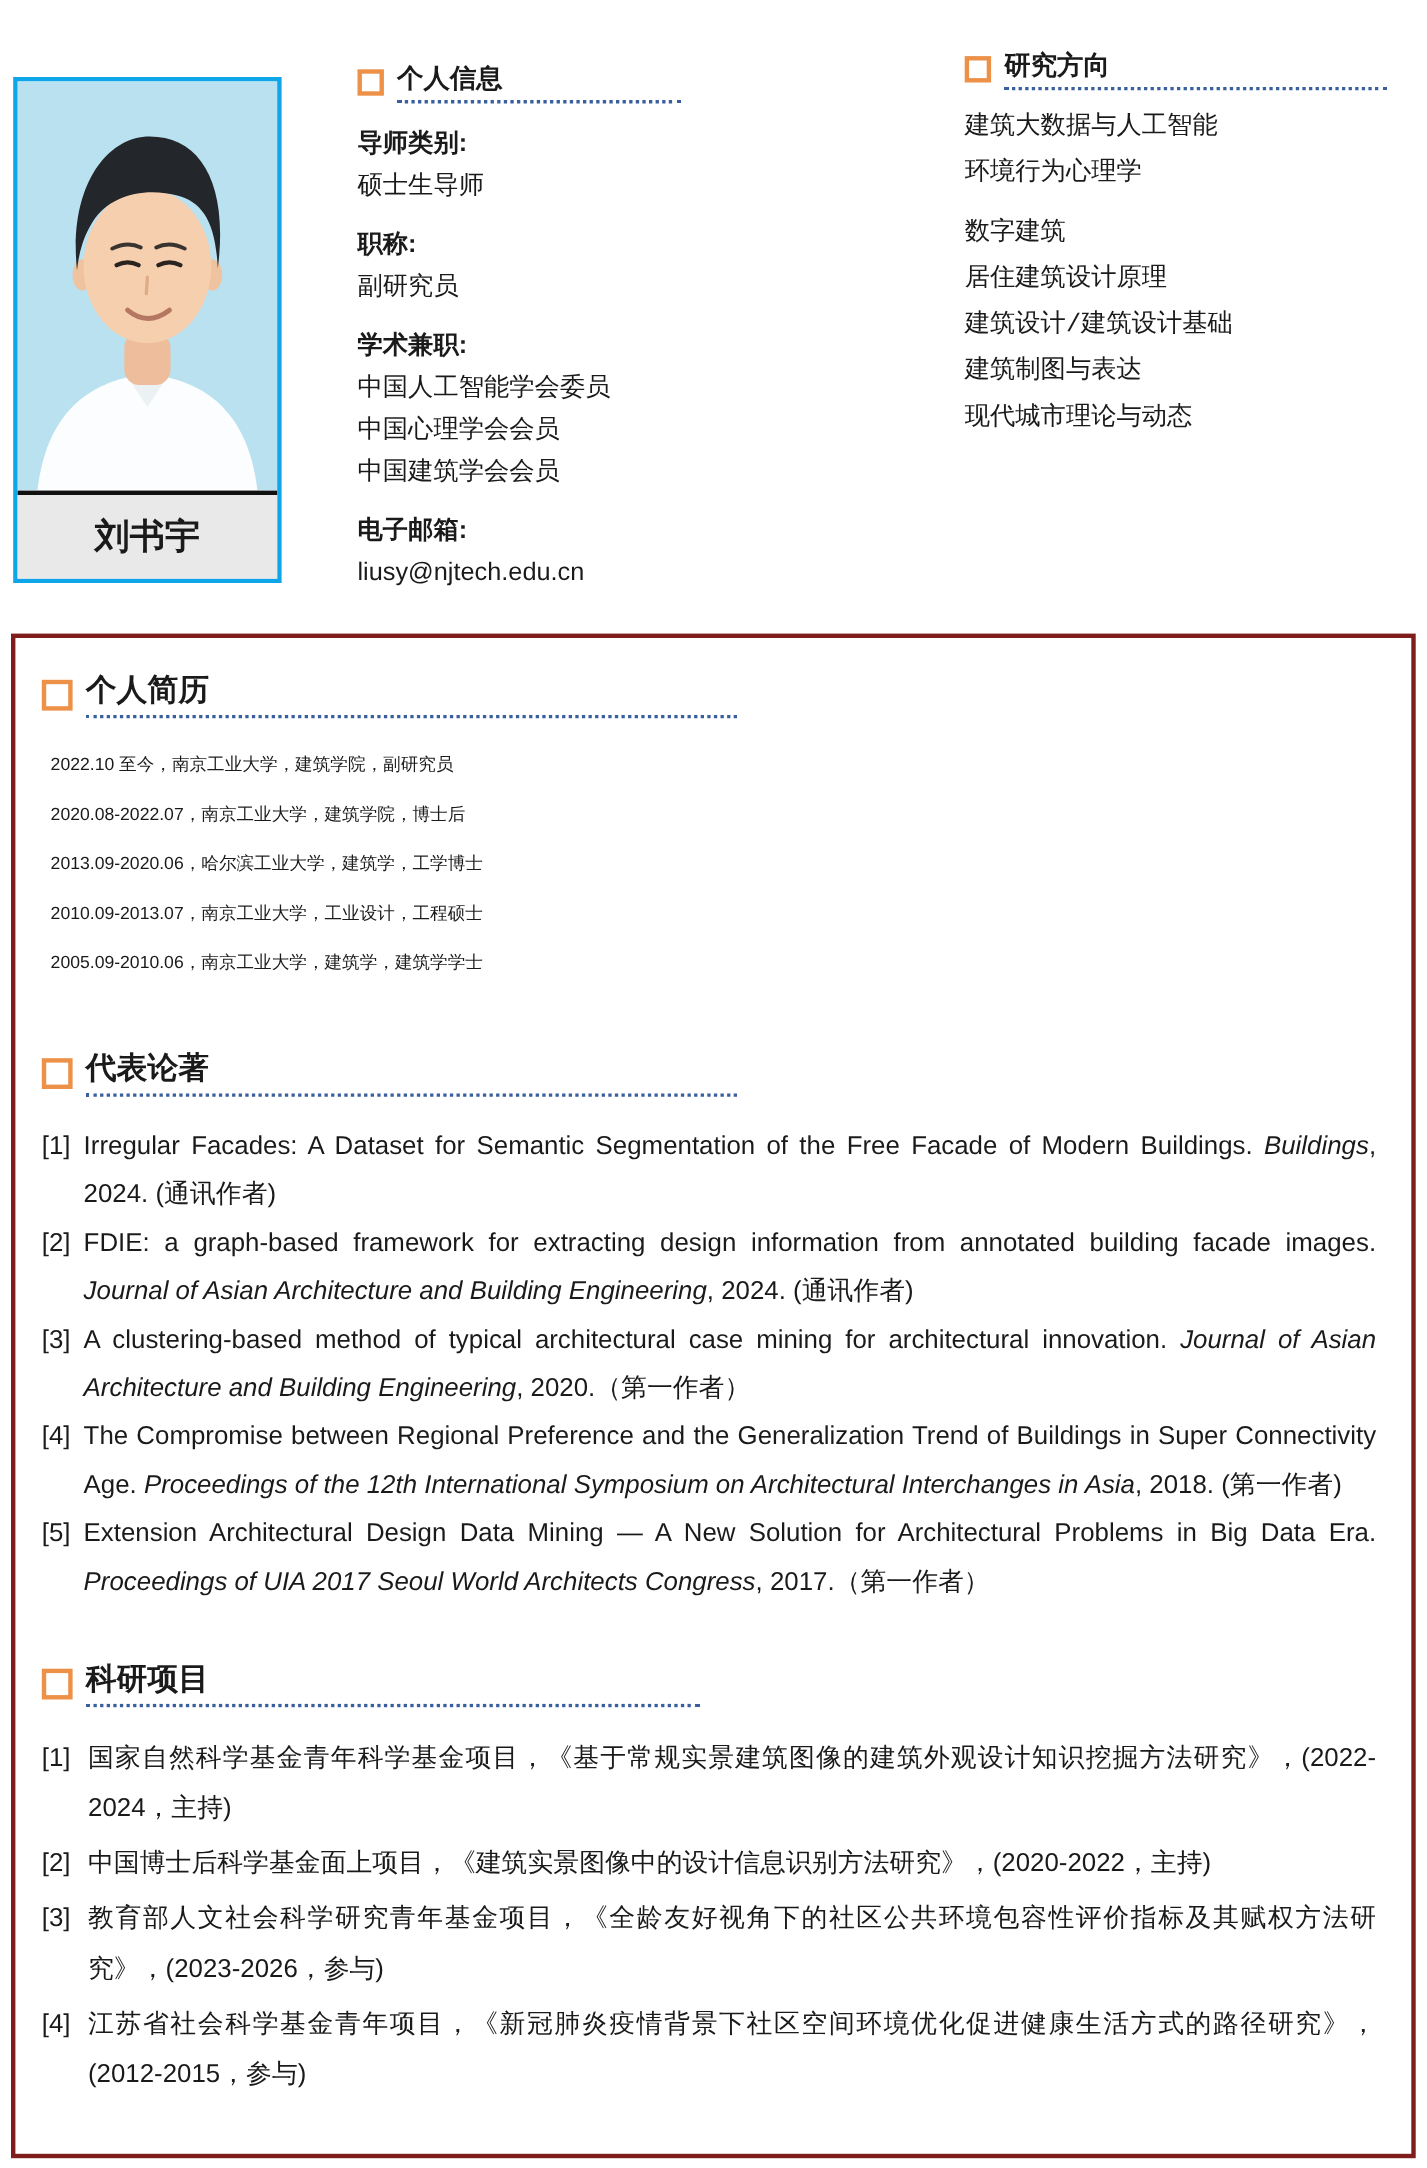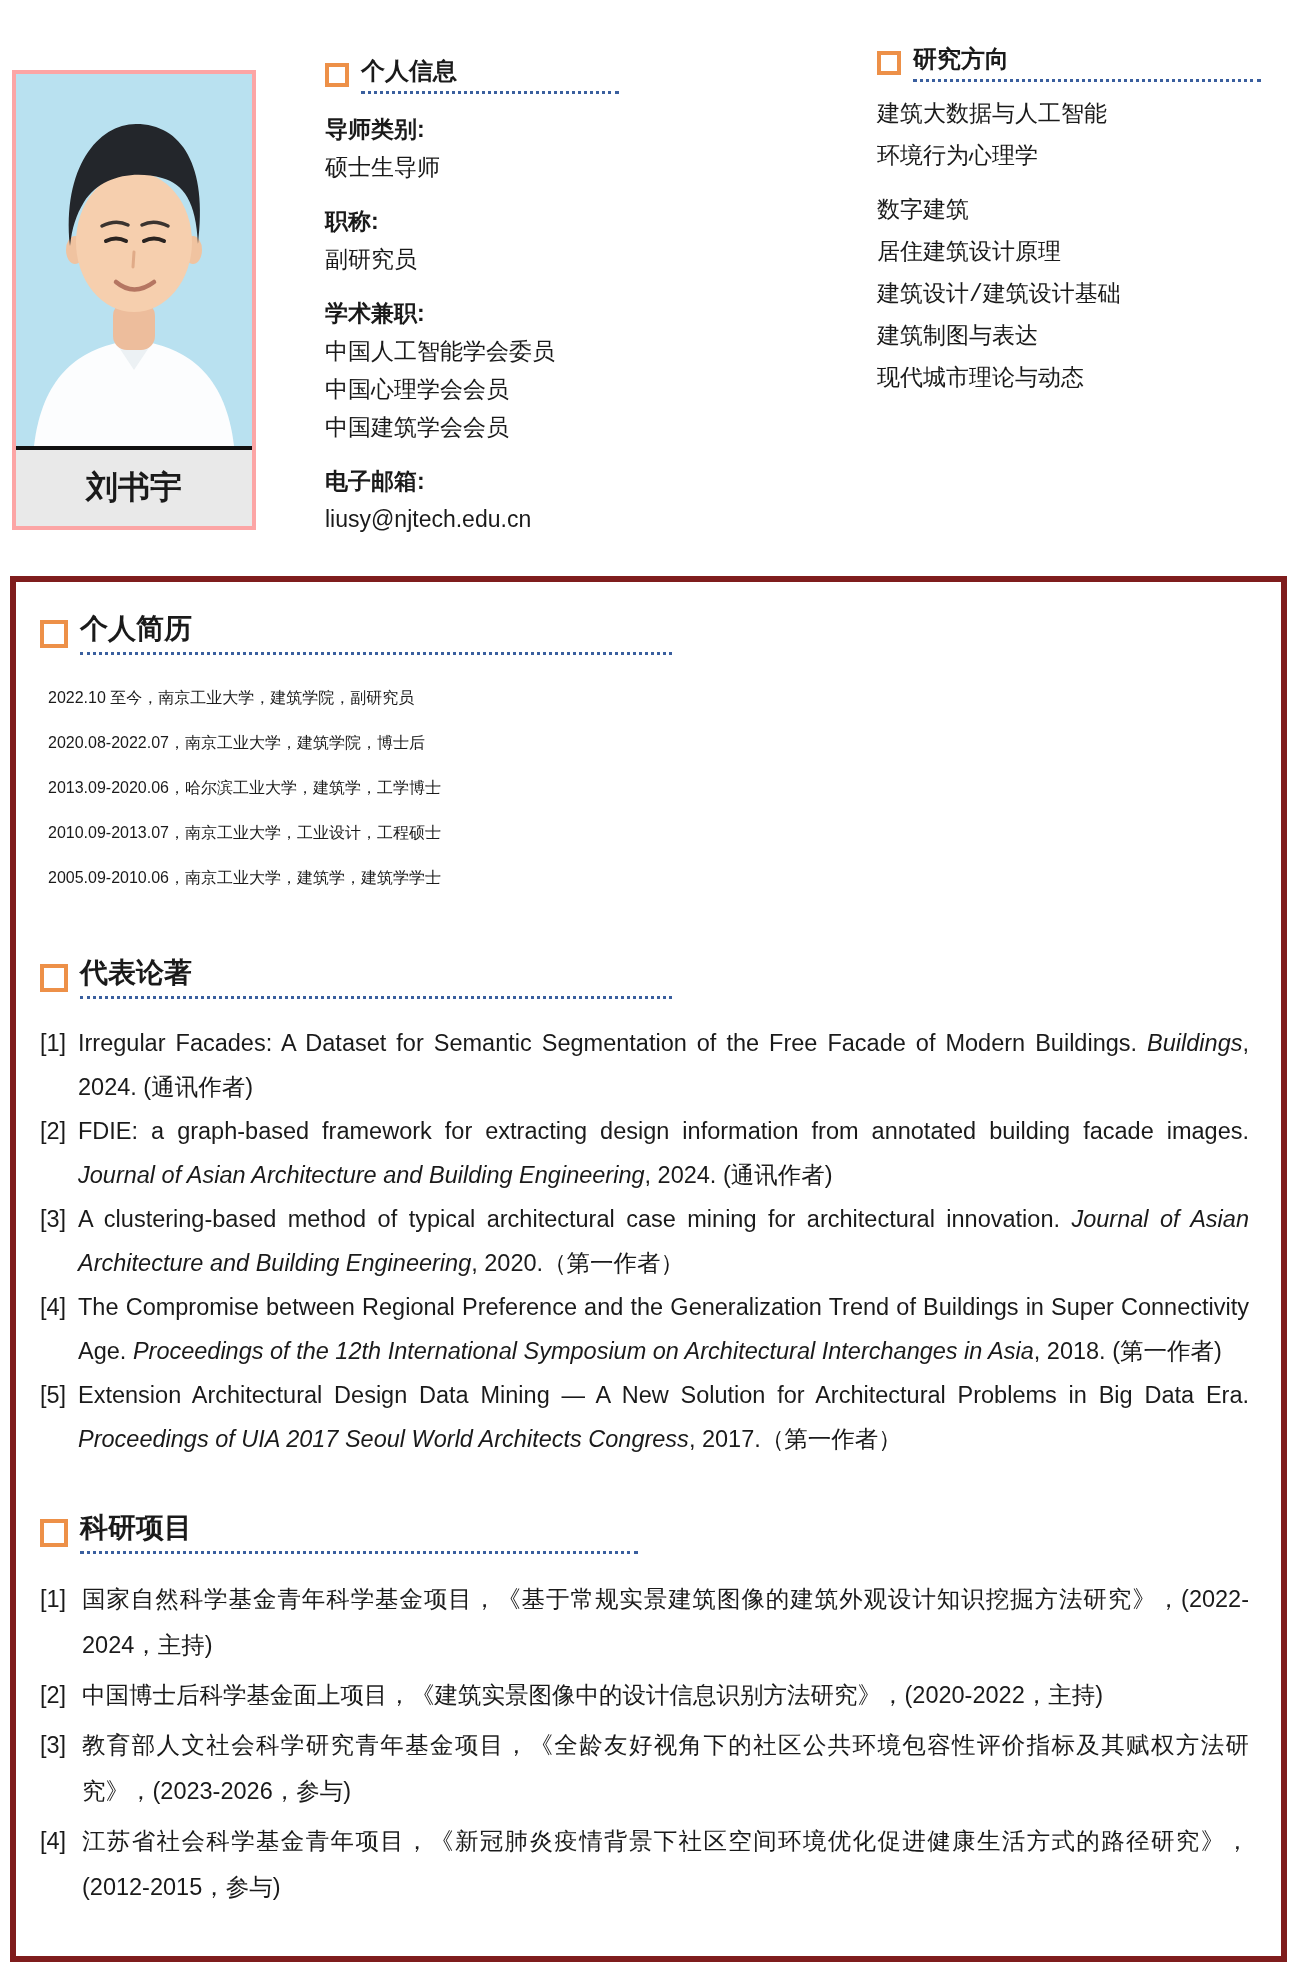--- a/index.html
+++ b/index.html
@@ -15,39 +15,39 @@
   .small .sec-title { font-size:24px;text-align:center; }
   .big .sq { width:20px; height:20px; }
   .big .sec-title { font-size:28px; }
   .w255 { width:258px; }
   .w345 { width:348px; }
   .w590 { width:592px; }
   .w557 { width:558px; }
 
   
   .photo-box { position:absolute; left:12px; top:70px; width:244px; height:460px;
-    border:4px solid #fca5a5; box-sizing:border-box; display:flex; flex-direction:column; }
+    border:4px solid #0ea5e9; box-sizing:border-box; display:flex; flex-direction:column; }
   .photo { flex:1 1 auto; overflow:hidden; }
   .photo svg { display:block; width:100%; height:100%; }
   .name-band { height:76px; flex:none; background:#E9E9E9; border-top:4px solid #111;
     display:flex; align-items:center; justify-content:center; font-size:32px; font-weight:bold; }
 
   
   .col-personal { position:absolute; left:325px; top:55px; width:330px; }
   .col-right   { position:absolute; left:860px; top:43px; width:435px;margin-left:17px; }
   .field { margin-top:16px; }
   .field .label { font-weight:bold; font-size:23px; line-height:38px; }
   .field .value { font-size:23px; line-height:38px; }
   .plain-list { margin-top:12px; }
   .plain-list .item { font-size:23px; line-height:42px;font-family:Liberation Mono, monospace; }
   .courses-head { margin-top:72px; }
 
   
   .main-box { position:absolute; left:10px; top:576px; width:1277px; height:1386px;
-    border:6px solid #7f1d1d; box-sizing:border-box; padding:28px 32px 0 24px; }
+    border:4px solid #7f1d1d; box-sizing:border-box; padding:28px 32px 0 24px; }
   .resume-list { margin:20px 0 0 8px; }
   .resume-list .item { font-size:16px; line-height:45px; }
   .pubs-head { margin-top:54px; }
   .pub-list { margin-top:22px; }
   .pub-list .pub { position:relative; padding-left:38px; font-size:23.5px; line-height:44px;
     text-align:justify; }
   .pub-list .num, .proj-list .num { position:absolute; left:0; top:0; }
   .pub-list i { font-style:italic; }
   .projects-head { margin-top:48px; }
   .proj-list { margin-top:22px; }

